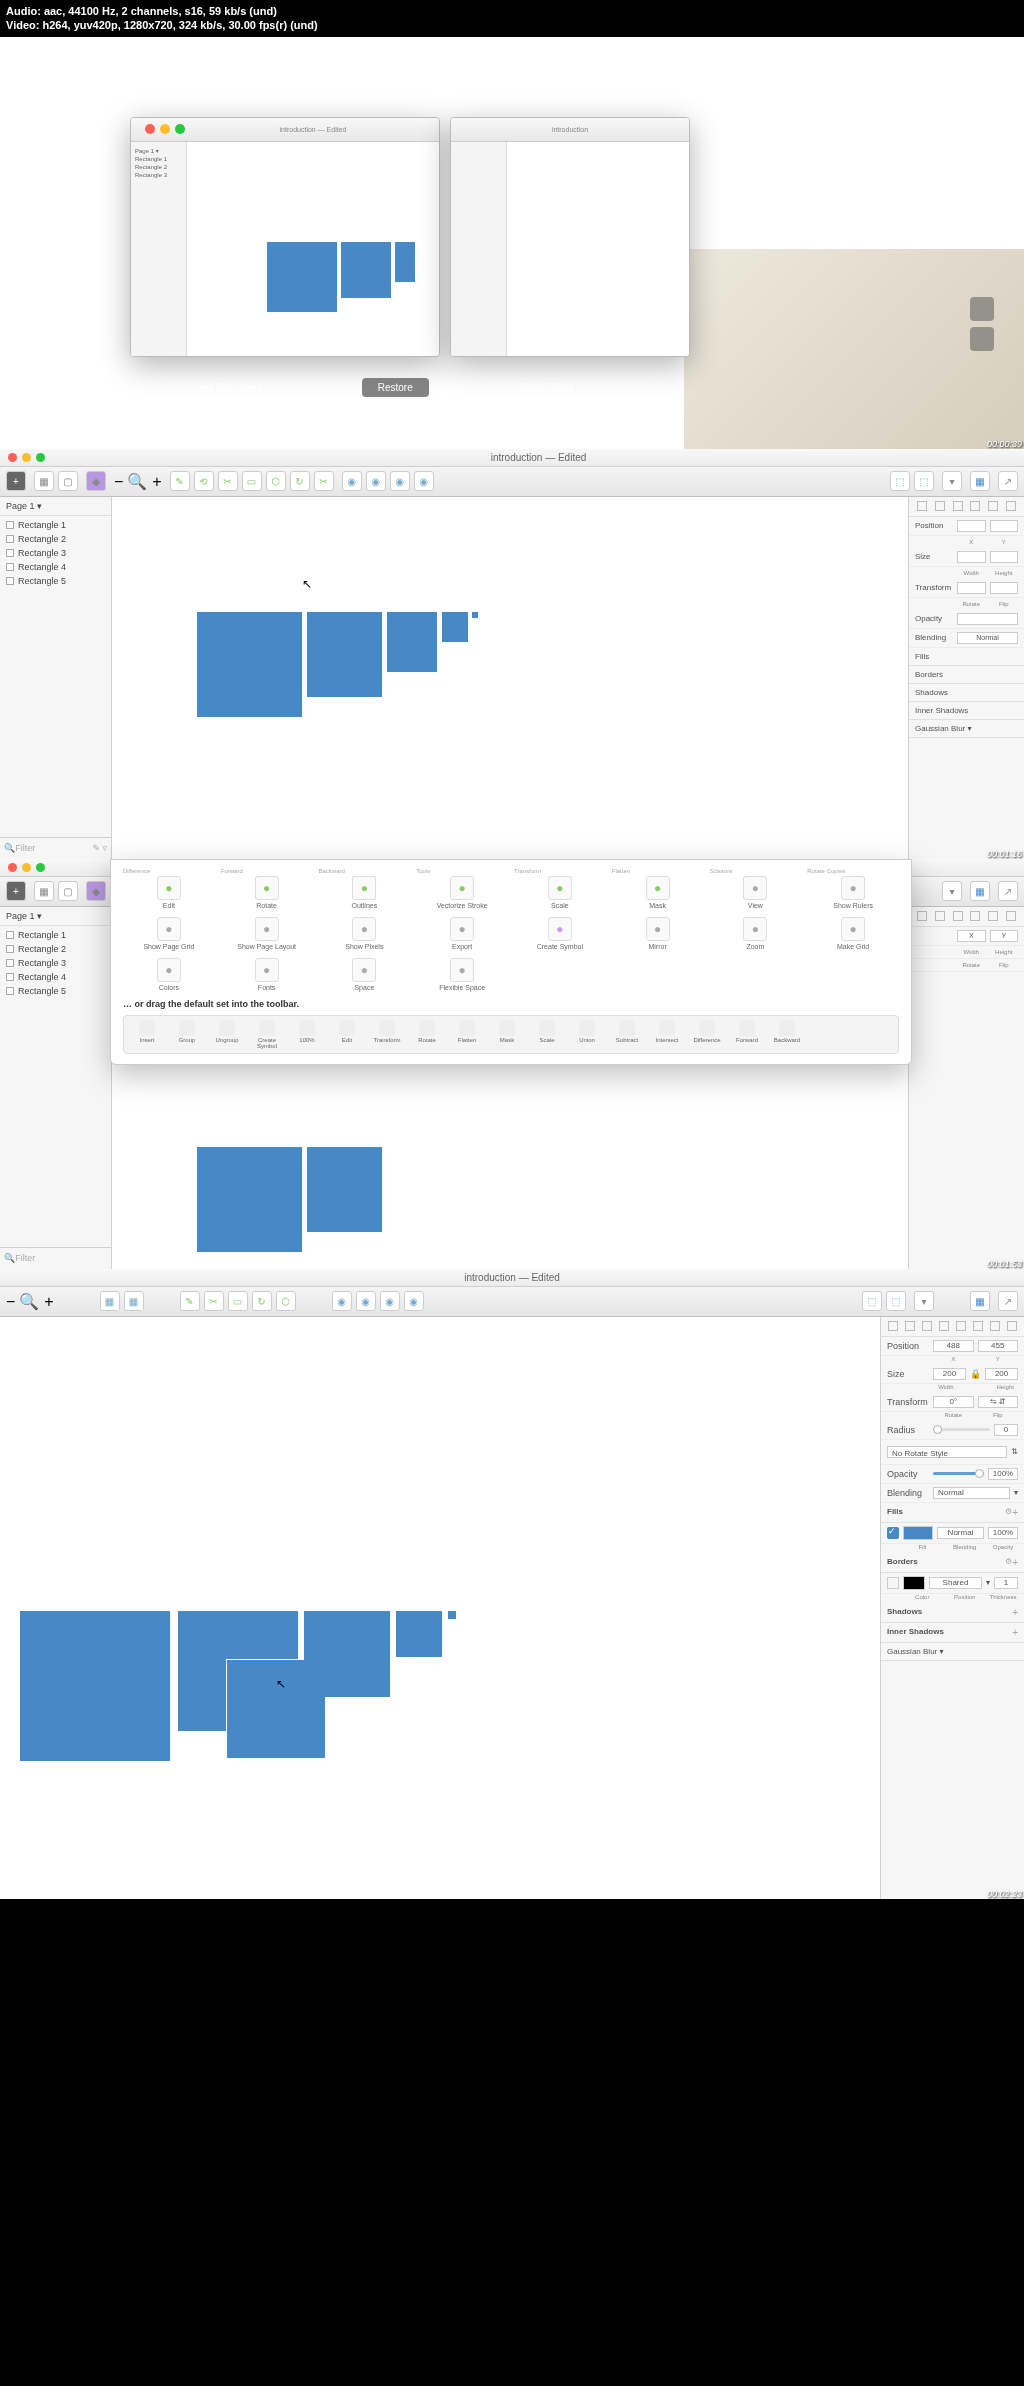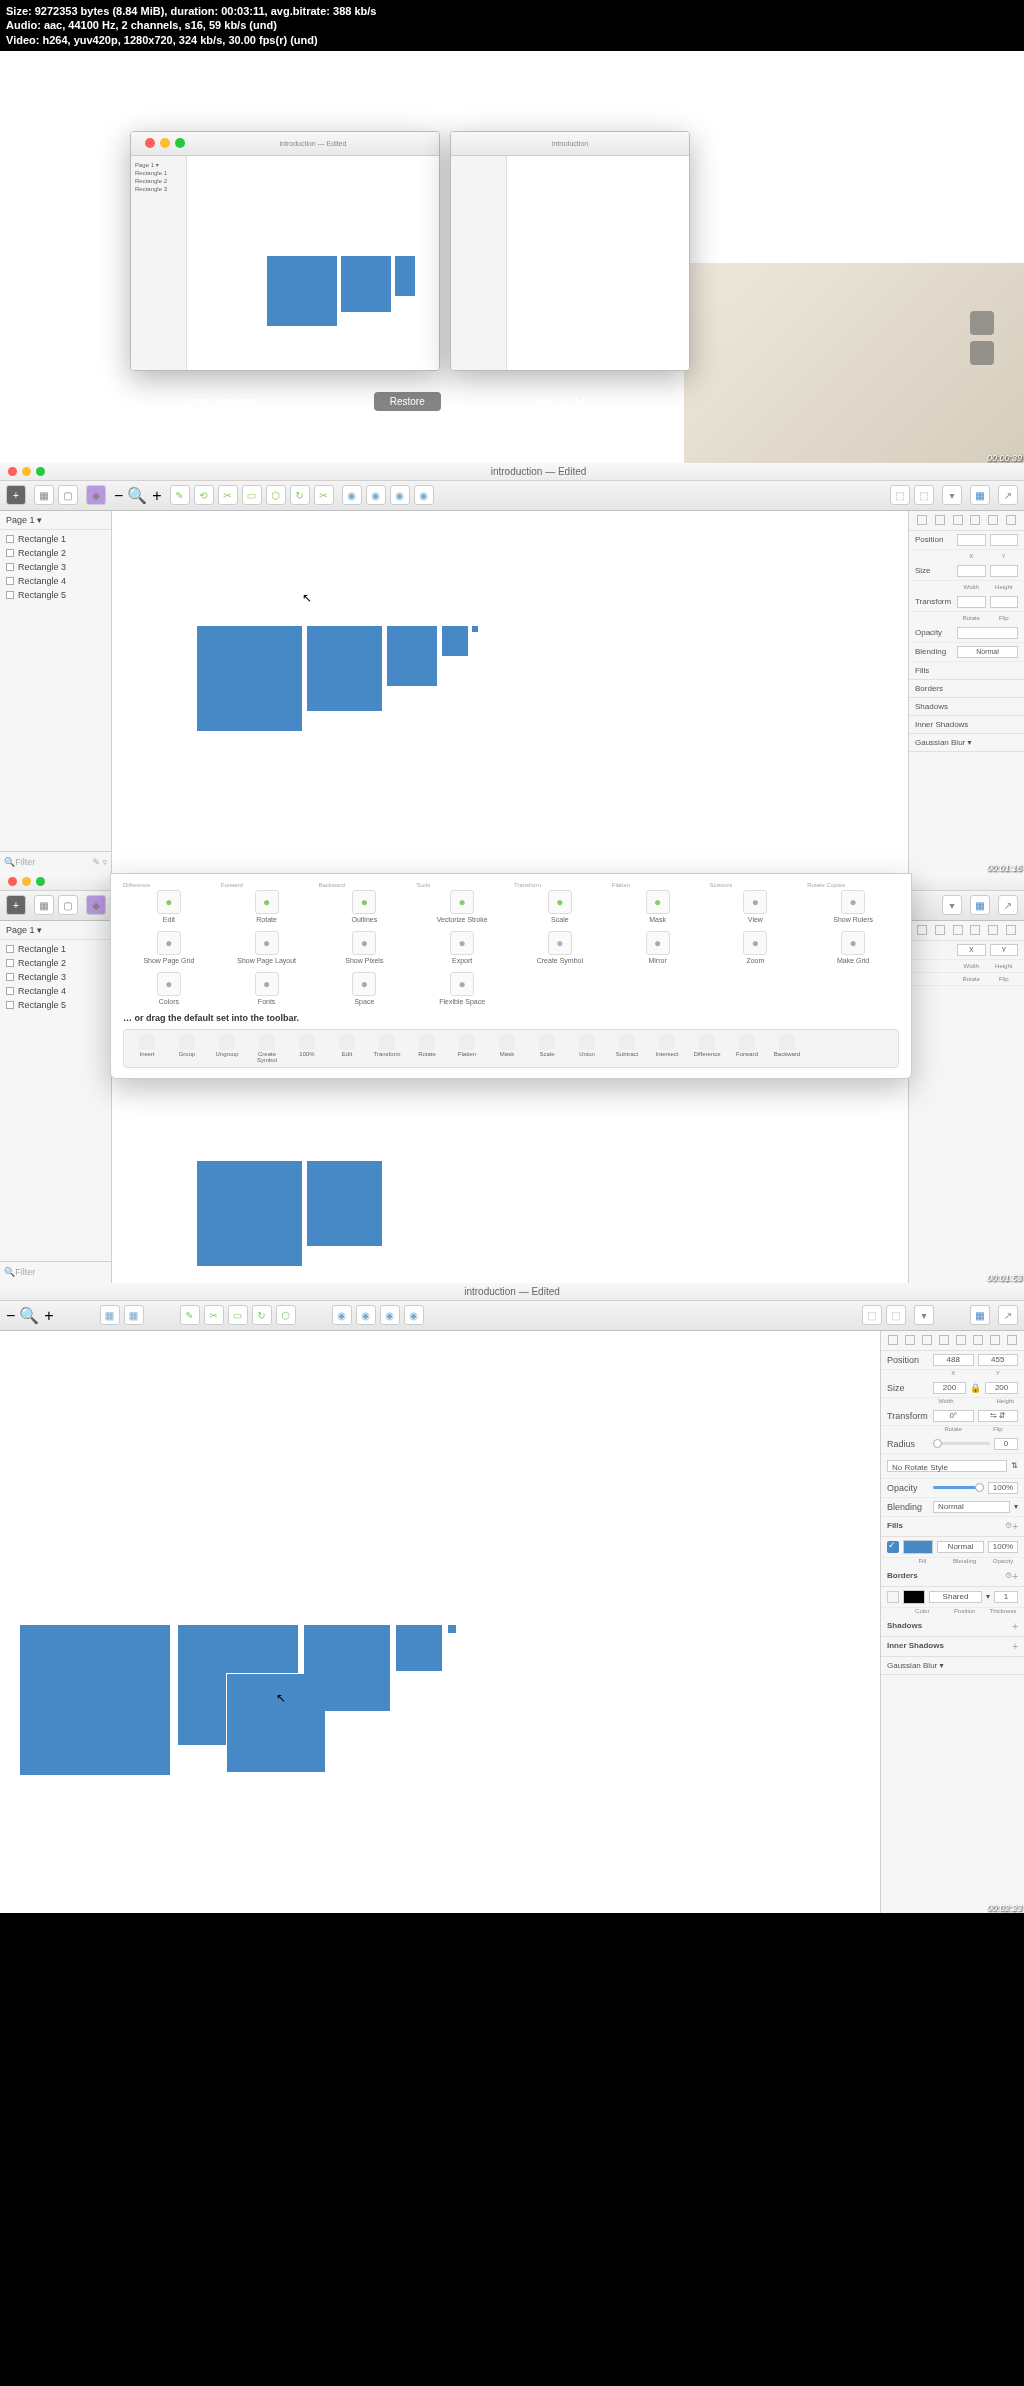--- a/index.html
+++ b/index.html
@@ -71,21 +71,20 @@
 .slider .tr{position:absolute;height:100%;background:#5a9fe0;border-radius:2px;}
 .slider .kn{position:absolute;top:-3px;width:9px;height:9px;background:#fff;border:1px solid #aaa;border-radius:50%;}
 .swatch{width:30px;height:14px;border:1px solid #ccc;}
 .plus{font-size:10px;color:#aaa;}
 .cursor{position:absolute;font-size:12px;color:#000;}
 </style>
 </head>
 <body>
 
 <div class="header">
-  <div>Size: 9272353 bytes (8.84 MiB), duration: 00:03:11, avg.bitrate: 388 kb/s</div>
   <div>Audio: aac, 44100 Hz, 2 channels, s16, 59 kb/s (und)</div>
   <div>Video: h264, yuv420p, 1280x720, 324 kb/s, 30.00 fps(r) (und)</div>
 </div>
 
 <div class="sky section">
   <div class="timemachine">
     <div class="tm-win tm-win1">
       <div class="tm-tb">
           <div class="traffic">
             <span class="tr-r"></span>
@@ -112,21 +111,21 @@
       <div class="tm-tb">
           <span style="flex:1;text-align:center;font-size:7px;color:#888;">introduction</span>
         </div>
       <div class="tm-body">
           <div class="tm-side"></div>
           <div class="tm-canvas"></div>
         </div>
     </div>
     <div class="tm-btns">
       <span>Current Document</span>
-      <span class="tm-btn" style="margin-left:52px;">Restore</span>
+      <span class="tm-btn" style="margin-left:40px;">Restore</span>
       <span style="margin-left:30px;">Today 22:44</span>
     </div>
   </div>
   <div style="position:absolute;right:30px;top:260px;display:flex;flex-direction:column;gap:6px;">
     <div style="width:24px;height:24px;background:rgba(100,100,100,0.6);border-radius:4px;"></div>
     <div style="width:24px;height:24px;background:rgba(100,100,100,0.6);border-radius:4px;"></div>
   </div>
   <span class="timestamp">00:00:39</span>
 </div>
 

